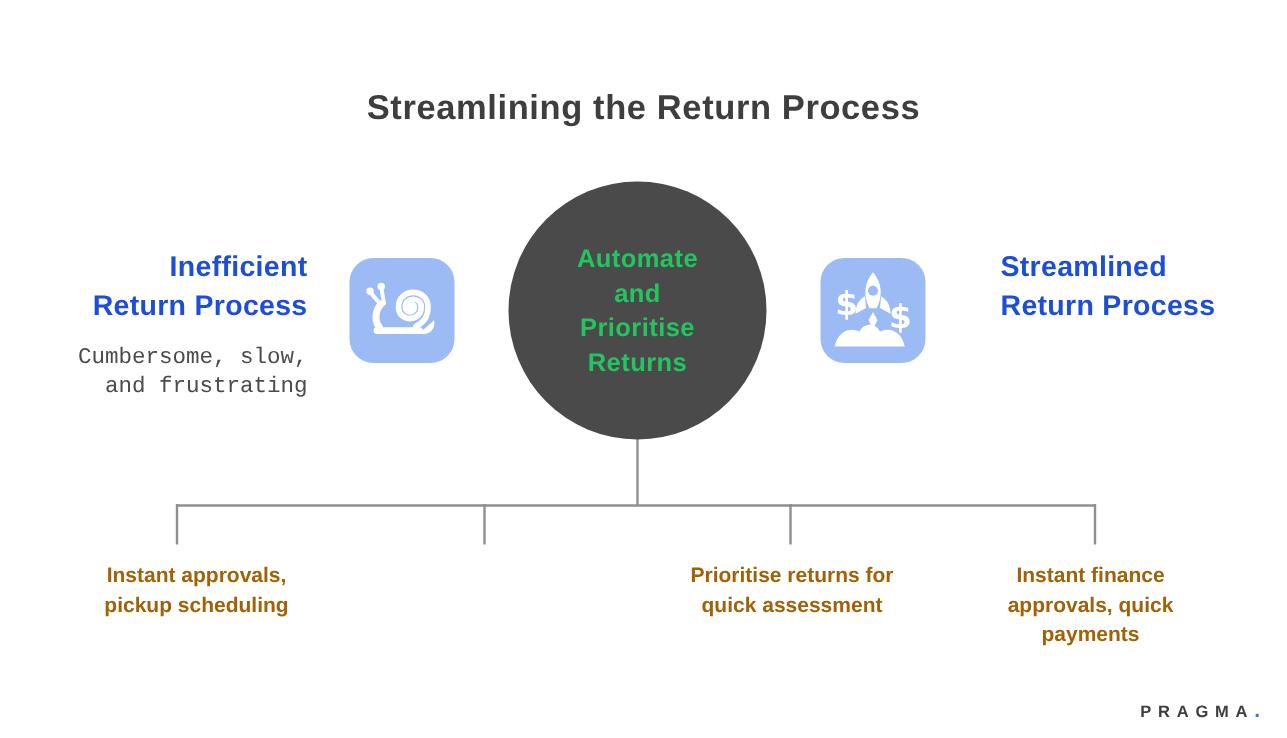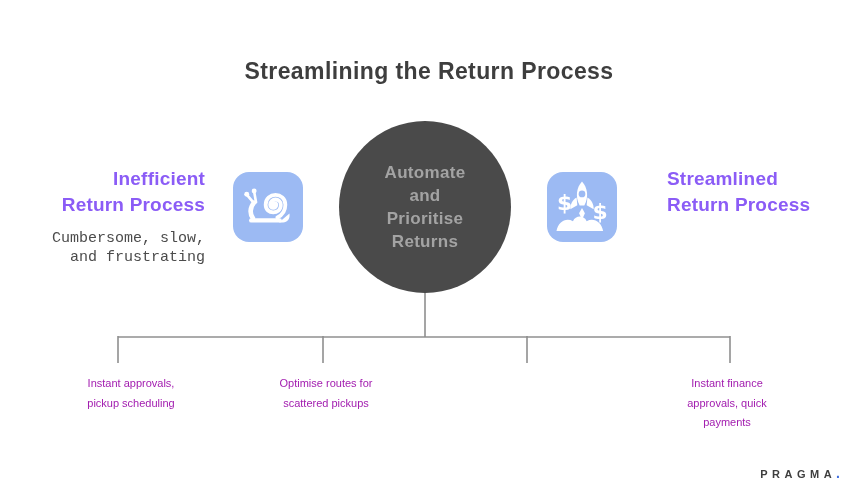--- a/index.html
+++ b/index.html
@@ -45,21 +45,21 @@
     width: 172px;
     height: 172px;
     border-radius: 50%;
     background: #4a4a4a;
     display: flex;
     align-items: center;
     justify-content: center;
     text-align: center;
   }
   .center-node .label {
-    color: #a3a3a3;
+    color: #22c55e;
     font-size: 17px;
     font-weight: bold;
     line-height: 23px;
     letter-spacing: 0.3px;
     white-space: pre-line;
   }
   .side-text {
     position: absolute;
     top: 166px;
   }
@@ -70,21 +70,21 @@
   }
   .side-text.right {
     left: 667px;
     width: 195px;
     text-align: left;
   }
   .side-heading {
     font-size: 19px;
     font-weight: bold;
     line-height: 26px;
-    color: #8b5cf6;
+    color: #1d4ed8;
     letter-spacing: 0.2px;
     white-space: pre-line;
   }
   .side-desc {
     margin-top: 11px;
     font-size: 15px;
     line-height: 19px;
     color: #4b4b4b;
     white-space: pre-line;
     font-family: Liberation Mono, monospace;
@@ -98,24 +98,25 @@
     background: #9cbaf3;
   }
   .icon-tile.snail { left: 233px; }
   .icon-tile.rocket { left: 547px; }
   .icon-tile svg { width: 70px; height: 70px; display: block; }
   .branch-label {
     position: absolute;
     top: 374px;
     width: 200px;
     text-align: center;
-    font-size: 11px;
+    font-size: 14px;
     line-height: 19.5px;
-    color: #a21caf;
-    white-space: pre-line;
+    color: #a16207;
+    white-space: pre-line;
+    font-weight: bold;
   }
   .branch-1 { left: 31px; }
   .branch-2 { left: 226px; }
   .branch-3 { left: 428px; }
   .branch-4 { left: 627px; }
   .footer-logo {
     position: absolute;
     right: 18px;
     bottom: 11px;
     font-size: 11px;
@@ -192,21 +193,21 @@
     </svg>
   </div>
 
   <div class="side-text right">
     <div class="side-heading">Streamlined
 Return Process</div>
   </div>
 
   <div class="branch-label branch-1">Instant approvals,
 pickup scheduling</div>
-  <div class="branch-label branch-2">Optimise routes for
-scattered pickups</div>
+  <div class="branch-label branch-3">Prioritise returns for
+quick assessment</div>
   <div class="branch-label branch-4">Instant finance
 approvals, quick
 payments</div>
 
   <div class="footer-logo"><span>PRAGMA</span><span class="dot">.</span></div>
 
 </div>
 
 </body></html>

